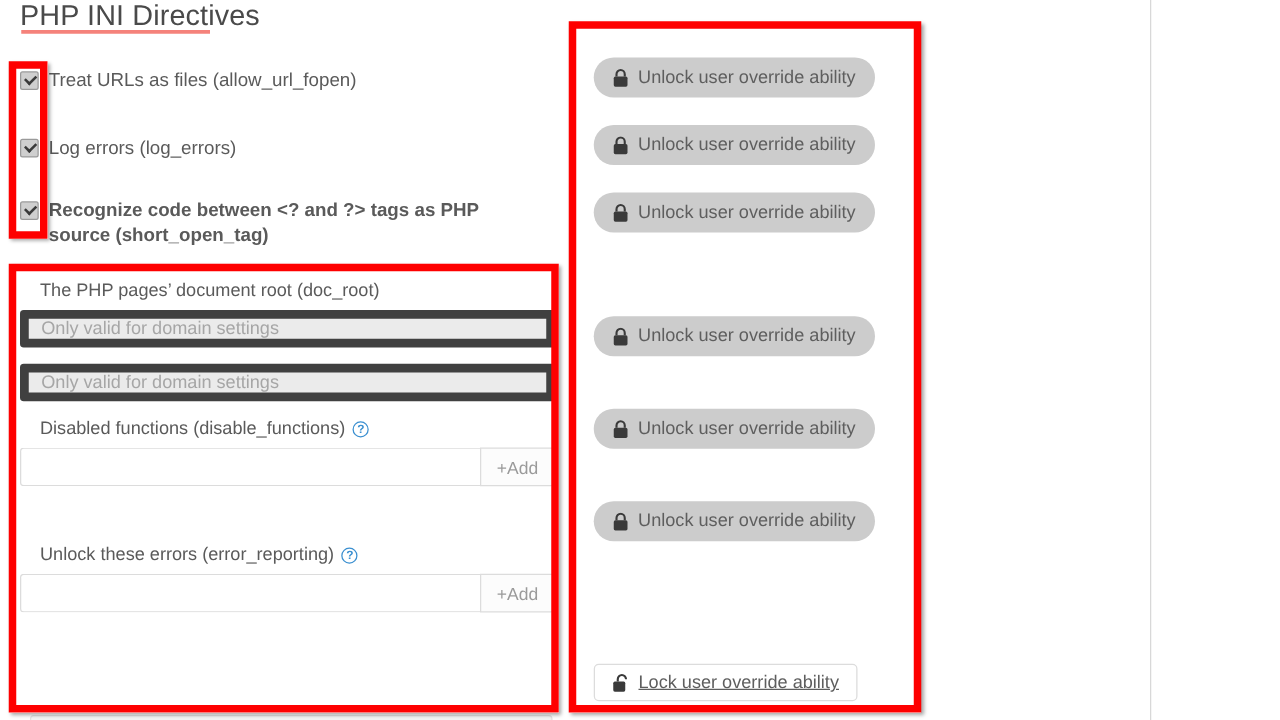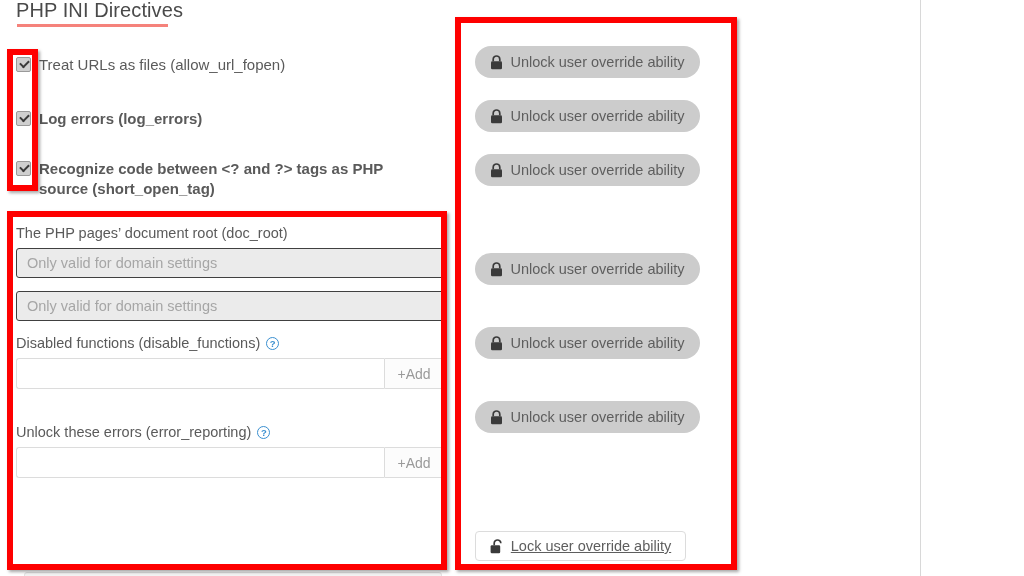--- a/index.html
+++ b/index.html
@@ -21,42 +21,42 @@
     position: absolute;
     top: 0; left: 920px;
     width: 1px; height: 576px;
     background: #d8d8d8;
   }
 
   
   .section-title {
     position: absolute;
     left: 16px; top: -1px;
-    font-size: 20px;
+    font-size: 23px;
     color: #4a4a4a;
     font-weight: 400;
     letter-spacing: .1px;
     white-space: nowrap;
   }
   .title-underline {
     position: absolute;
     left: 17px; top: 24px;
     width: 151px; height: 3px;
     background: #f5827b;
   }
 
   
   .cb-row {
     position: absolute;
     left: 16px;
     display: flex;
     align-items: flex-start;
   }
   .cb-row.r1 { top: 55px; }
-  .cb-row.r2 { top: 109px; font-weight: bold; }
+  .cb-row.r2 { top: 109px; }
   .cb-row.r3 { top: 159px; font-weight: bold; }
 
   .cbox {
     width: 15px; height: 15px;
     flex: 0 0 15px;
     background: #cfcfcf;
     border: 1px solid #9a9a9a;
     border-radius: 2px;
     position: relative;
     margin-top: 2px;
@@ -81,21 +81,21 @@
   
   .form-panel {
     position: absolute;
     left: 16px; top: 224px;
     width: 428px;
   }
   .fld-label {
     font-size: 14.5px;
     color: #5a5a5a;
     line-height: 18px;
-    margin: 0 0 6px 0;
+    margin: 0 0 6px 16px;
     display: flex;
     align-items: center;
     white-space: nowrap;
   }
   .help-icon {
     display: inline-block;
     margin-left: 6px;
     width: 13px; height: 13px;
     border-radius: 50%;
     border: 1.4px solid #3a8fd0;
@@ -103,35 +103,35 @@
     font-size: 9.5px;
     line-height: 11px;
     text-align: center;
     font-weight: 700;
     flex: 0 0 13px;
   }
 
   .input-ro {
     width: 428px; height: 30px;
     background: #ebebeb;
-    border: 1px solid #404040;
+    border: 7px solid #404040;
     border-radius: 3px;
     color: #a6a6a6;
     font-size: 14.5px;
     font-family: "Liberation Sans", sans-serif;
     padding: 0 10px;
     margin-bottom: 13px;
     outline: none;
   }
   .input-ro::placeholder { color: #a6a6a6; opacity: 1; }
 
   .input-group {
     display: flex;
     width: 428px;
-    margin-bottom: 4px;
+    margin-bottom: 16px;
   }
   .input-group input {
     flex: 1 1 auto;
     height: 31px;
     background: #ffffff;
     border: 1px solid #dcdcdc;
     border-right: none;
     border-radius: 3px 0 0 3px;
     font-size: 14.5px;
     font-family: "Liberation Sans", sans-serif;

